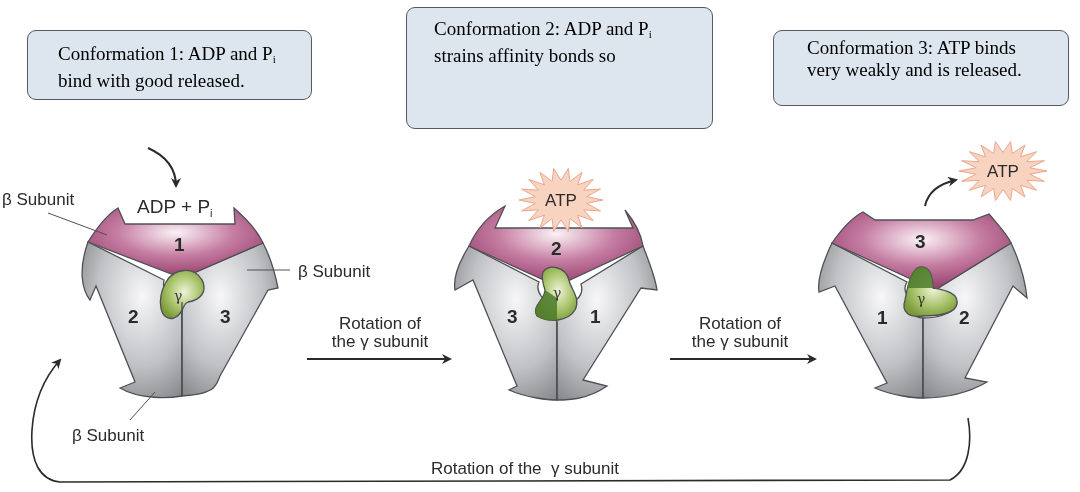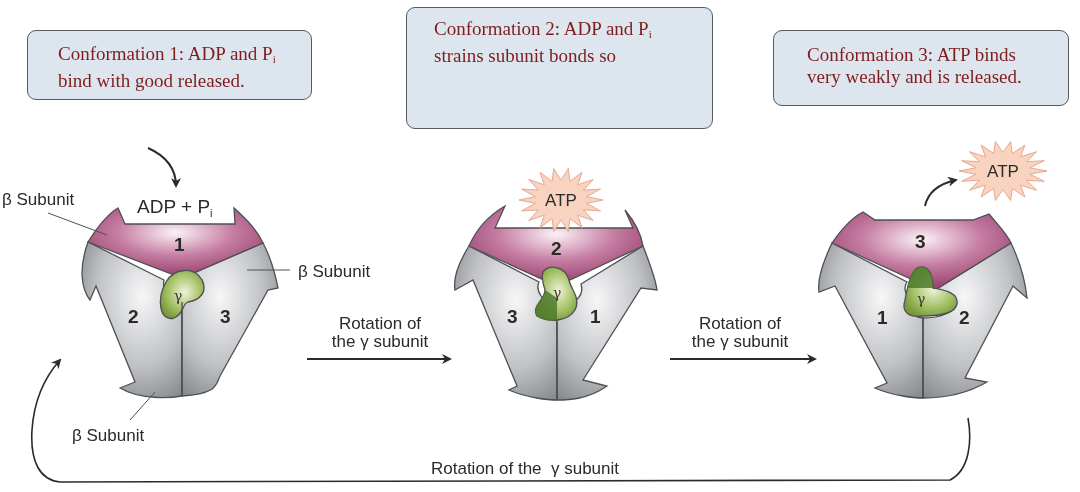--- a/index.html
+++ b/index.html
@@ -1,43 +1,43 @@
 <!DOCTYPE html>
 <html><head>
 <meta charset="utf-8">
 <style>
   html, body { margin: 0; padding: 0; background: #ffffff; }
   body { width: 1080px; height: 492px; position: relative; overflow: hidden; font-family: "Liberation Sans", sans-serif; }
   .box {
     position: absolute; background: #dde6ef; border: 1.5px solid #555b60; border-radius: 9px;
-    font-family: "Liberation Serif", serif; color: #7f1d1d; font-size: 19px; line-height: 22px;
+    font-family: "Liberation Serif", serif; color: #000000; font-size: 19px; line-height: 22px;
     box-sizing: border-box;
   }
   .box sub { font-size: 11px; vertical-align: -3px; }
   .box .line { display: block; white-space: nowrap; }
   #box1 { left: 27px; top: 30px; width: 285px; height: 70px; padding: 12px 0 4px 30px; }
   #box2 { left: 406px; top: 7px; width: 307px; height: 122px; padding: 10px 0 0 27px; }
-  #box3 { left: 773px; top: 30px; width: 296px; height: 76px; padding: 13px 0 0 33px; }
+  #box3 { left: 773px; top: 30px; width: 296px; height: 76px; padding: 6px 0 0 33px; }
   svg#diagram { position: absolute; left: 0; top: 0; }
   .lbl { font-family: "Liberation Sans", sans-serif; fill: #2b2b2b; }
   .num { font-family: "Liberation Sans", sans-serif; font-weight: bold; fill: #2b2b2b; font-size: 19px; }
   .gam { font-family: "DejaVu Serif", serif; fill: #3a3a3a; font-size: 14px; }
   .atp { font-family: "Liberation Sans", sans-serif; fill: #2b2b2b; font-size: 17px; }
 </style>
 </head>
 <body>
 
 <div class="box" id="box1">
   <span class="line"><span>Conformation 1: ADP and P</span><sub>i</sub></span>
   <span class="line">bind with good released.</span>
 </div>
 
 <div class="box" id="box2">
   <span class="line"><span>Conformation 2: ADP and P</span><sub>i</sub></span>
-  <span class="line">strains subunit bonds so</span>
+  <span class="line">strains affinity bonds so</span>
 </div>
 
 <div class="box" id="box3">
   <span class="line">Conformation 3: ATP binds</span>
   <span class="line">very weakly and is released.</span>
 </div>
 
 <svg id="diagram" width="1080" height="492" viewBox="0 0 1080 492">
   <defs>
     <radialGradient id="gPink" cx="0.5" cy="0.35" r="0.6">

